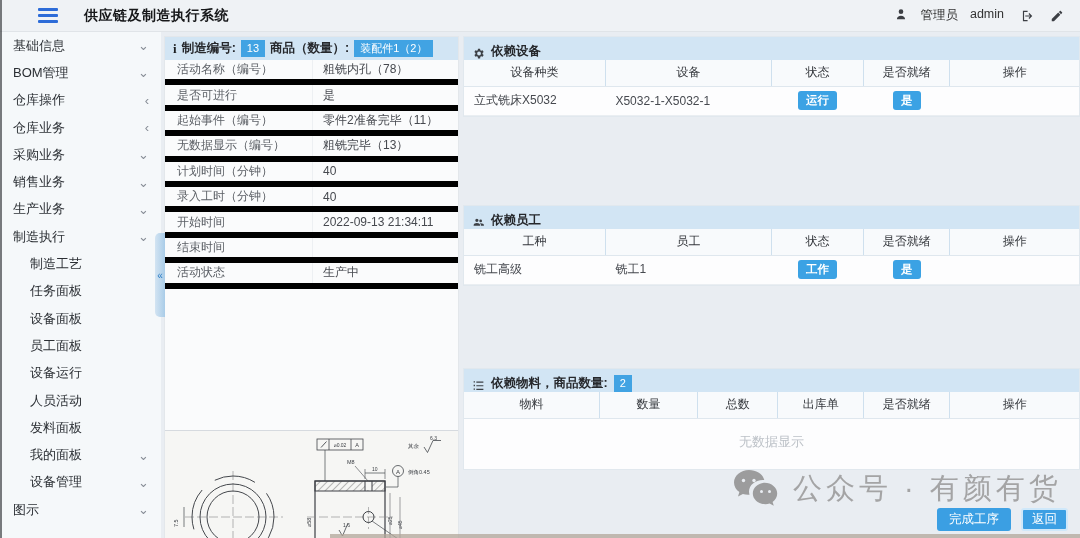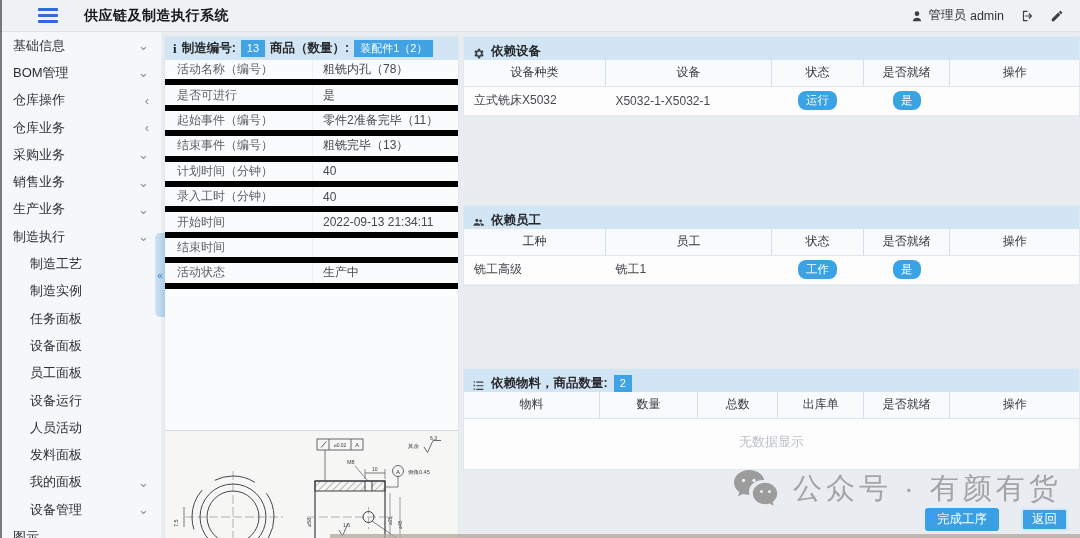--- a/index.html
+++ b/index.html
@@ -13,21 +13,21 @@
   
   .topbar{
     position:absolute; left:0; top:0; width:1080px; height:32px;
     background:#eff2f5; border-bottom:1px solid #e0e4e8;
     display:flex; align-items:center; padding:0 16px;
   }
   .hamburger{ width:20px; height:15px; display:flex; flex-direction:column; justify-content:space-between; cursor:pointer; margin-left:22px;}
   .hamburger span{ display:block; height:3.4px; background:#2d6cd8; border-radius:1px; }
   .app-title{ margin-left:26px; font-size:14px; font-weight:bold; color:#17181a; letter-spacing:.5px;}
   .topbar-right{ margin-left:auto; display:flex; align-items:center; gap:16px; font-size:12.5px; color:#333;}
-  .user-info{ display:flex; align-items:center; gap:4px;}
+  .user-info{ display:flex; align-items:flex-start; gap:12px;}
   .tb-icon{ width:14px; height:14px; fill:#3c3f44; display:block; cursor:pointer;}
   
   .sidebar{
     position:absolute; left:0; top:32px; width:161px; height:506px;
     background:#f5f8fa; overflow:hidden;
   }
   .menu-item{
     height:27.3px; display:flex; align-items:center;
     padding:0 12px 0 13px; font-size:13px; color:#2b2f34; cursor:pointer;
   }
@@ -77,25 +77,25 @@
     height:26px; background:#f8fafc; font-weight:normal; color:#33363b;
     border-right:1px solid #cfe0ee; border-bottom:1px solid #dfe7ee; text-align:center;
   }
   table.dep th:last-child{ border-right:none;}
   table.dep td{
     height:29px; border-bottom:1px solid #eaeef2; color:#46494f; text-align:center;
   }
   table.dep td.lft{ text-align:left; padding-left:10px;}
   .status-badge{
     display:inline-block; background:#3ba2e4; color:#fff; font-size:11.5px;
-    padding:2.5px 8px; border-radius:8px; line-height:1.2;
+    padding:2.5px 8px; border-radius:3px; line-height:1.2;font-weight:bold;
   }
   .empty-hint{ text-align:center; color:#bcc1c7; font-size:13px; padding:14px 0 18px;}
   
-  .actions{ position:absolute; right:12px; bottom:7px; display:flex; gap:22px;}
+  .actions{ position:absolute; right:12px; bottom:7px; display:flex; gap:10px;}
   .btn{
     height:23px; padding:0 12px; background:#3b9fe3; color:#fff; border:none;
     border-radius:3px; font-size:12.5px; cursor:pointer; font-family:inherit;
   }
   .btn.back{ border:2px solid #cfe8fa; padding:0 9px;}
   
   .watermark{
     position:absolute; left:731px; top:468px; display:flex; align-items:center; gap:14px;
     color:#a4a4a5; pointer-events:none;
   }
@@ -164,23 +164,20 @@
       <span class="chev">⌄</span>
     </div>
   <div class="menu-item">
       <span>制造执行</span>
       <span class="chev">⌄</span>
     </div>
   <div class="menu-item sub">
       <span>制造工艺</span>
     </div>
   <div class="menu-item sub">
-      <span>制造实例</span>
-    </div>
-  <div class="menu-item sub">
       <span>任务面板</span>
     </div>
   <div class="menu-item sub">
       <span>设备面板</span>
     </div>
   <div class="menu-item sub">
       <span>员工面板</span>
     </div>
   <div class="menu-item sub">
       <span>设备运行</span>
@@ -224,21 +221,21 @@
     </div>
   <div class="form-row">
       <div class="flabel">是否可进行</div>
       <div class="fvalue">是</div>
     </div>
   <div class="form-row">
       <div class="flabel">起始事件（编号）</div>
       <div class="fvalue">零件2准备完毕（11）</div>
     </div>
   <div class="form-row">
-      <div class="flabel">结束事件（编号）</div>
+      <div class="flabel">无数据显示（编号）</div>
       <div class="fvalue">粗铣完毕（13）</div>
     </div>
   <div class="form-row">
       <div class="flabel">计划时间（分钟）</div>
       <div class="fvalue">40</div>
     </div>
   <div class="form-row">
       <div class="flabel">录入工时（分钟）</div>
       <div class="fvalue">40</div>
     </div>

